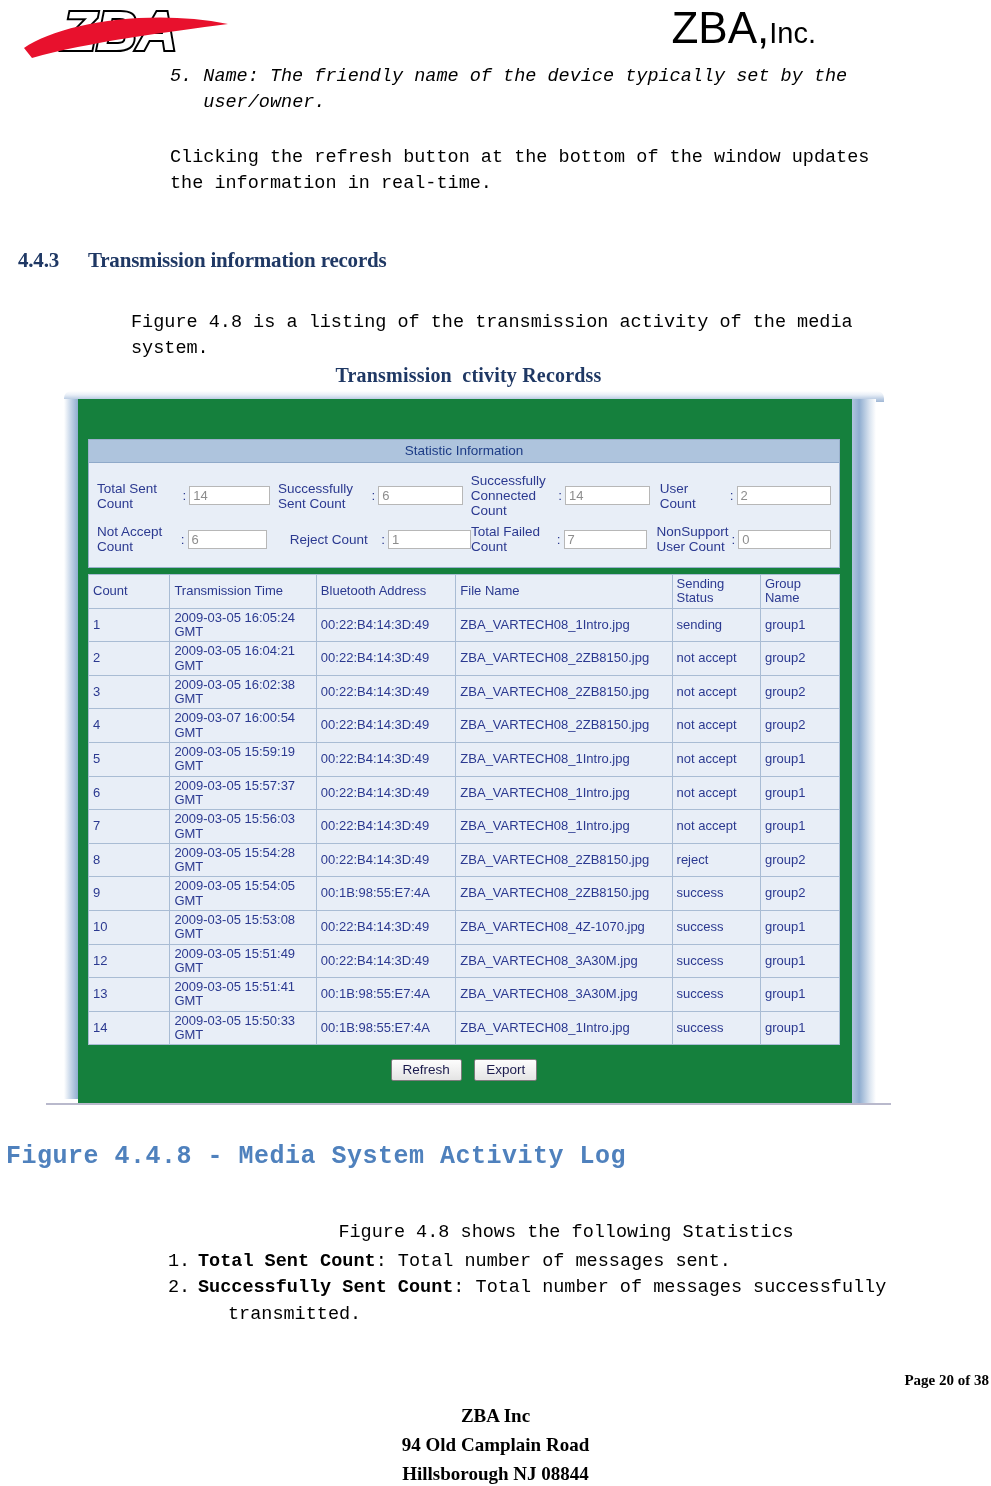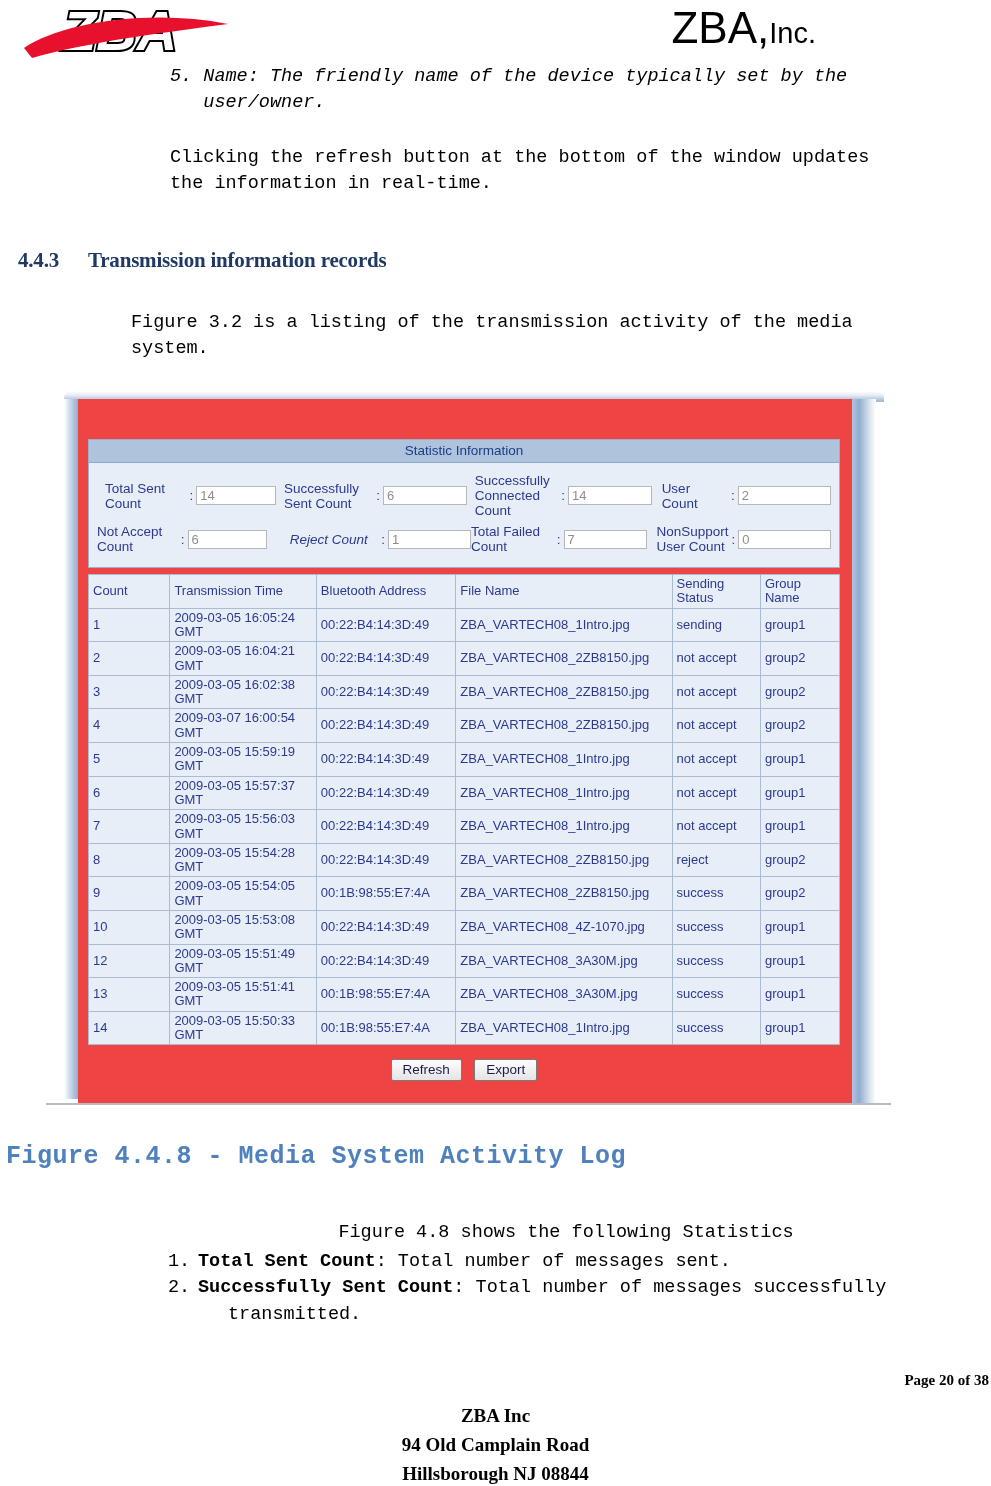--- a/index.html
+++ b/index.html
@@ -109,21 +109,21 @@
   .win-right{
     position:absolute;left:806px;top:8px;width:24px;height:704px;
     background:linear-gradient(90deg,#b0c5de 0%,#8fadd0 30%,#dde6f1 75%,#ffffff 100%);
   }
   .win-bottomline{
     position:absolute;left:0;top:712px;width:845px;height:2px;
     background:#b9b9cc;
   }
   .win-body{
     position:absolute;left:32px;top:8px;width:774px;height:704px;
-    background:#ef4444;
+    background:#15803d;
   }
 
   .inner{
     position:absolute;left:10px;top:40px;width:752px;
   }
 
   
   .stat-box{
     border:1px solid #9ab0cd;
     background:#e8eef7;
@@ -223,40 +223,41 @@
 
 <div class="mono para-1">5. Name: The friendly name of the device typically set by the
    user/owner.</div>
 <div class="mono para-2">Clicking the refresh button at the bottom of the window updates
 the information in real-time.</div>
 
 <div class="sec-head">
   <span class="num">4.4.3</span><span>Transmission information records</span>
 </div>
 
-<div class="mono para-3">Figure 3.2 is a listing of the transmission activity of the media
+<div class="mono para-3">Figure 4.8 is a listing of the transmission activity of the media
 system.</div>
 
 <div class="figure">
 
+  <div class="fig-title">Transmission  ctivity Recordss</div>
 
   <div class="win">
     <div class="win-top"></div>
     <div class="win-left"></div>
     <div class="win-right"></div>
     <div class="win-body">
 
       <div class="inner">
 
         <div class="stat-box">
           <div class="stat-title">Statistic Information</div>
           <div class="stat-grid">
 
             <div class="stat-row">
-              <span class="stat-lbl" style="width:84px;margin-left:8px;">Total Sent
+              <span class="stat-lbl" style="width:84px;">Total Sent
 Count</span>
               <span class="colon">:</span>
               <span class="stat-input w82">14</span>
 
               <span class="stat-lbl" style="width:92px;margin-left:8px;">Successfully
 Sent Count</span>
               <span class="colon">:</span>
               <span class="stat-input w86">6</span>
 
               <span class="stat-lbl" style="width:86px;margin-left:8px;">Successfully
@@ -269,21 +270,21 @@
               <span class="colon">:</span>
               <span class="stat-input w96">2</span>
             </div>
 
             <div class="stat-row">
               <span class="stat-lbl" style="width:84px;">Not Accept
 Count</span>
               <span class="colon">:</span>
               <span class="stat-input w82">6</span>
 
-              <span class="stat-lbl" style="width:92px;margin-left:23px;font-style:italic;">Reject Count</span>
+              <span class="stat-lbl" style="width:92px;margin-left:23px;">Reject Count</span>
               <span class="colon">:</span>
               <span class="stat-input w86">1</span>
 
               <span class="stat-lbl" style="width:86px;">Total Failed
 Count</span>
               <span class="colon">:</span>
               <span class="stat-input w86">7</span>
 
               <span class="stat-lbl" style="margin-left:10px;">NonSupport
 User Count</span>

